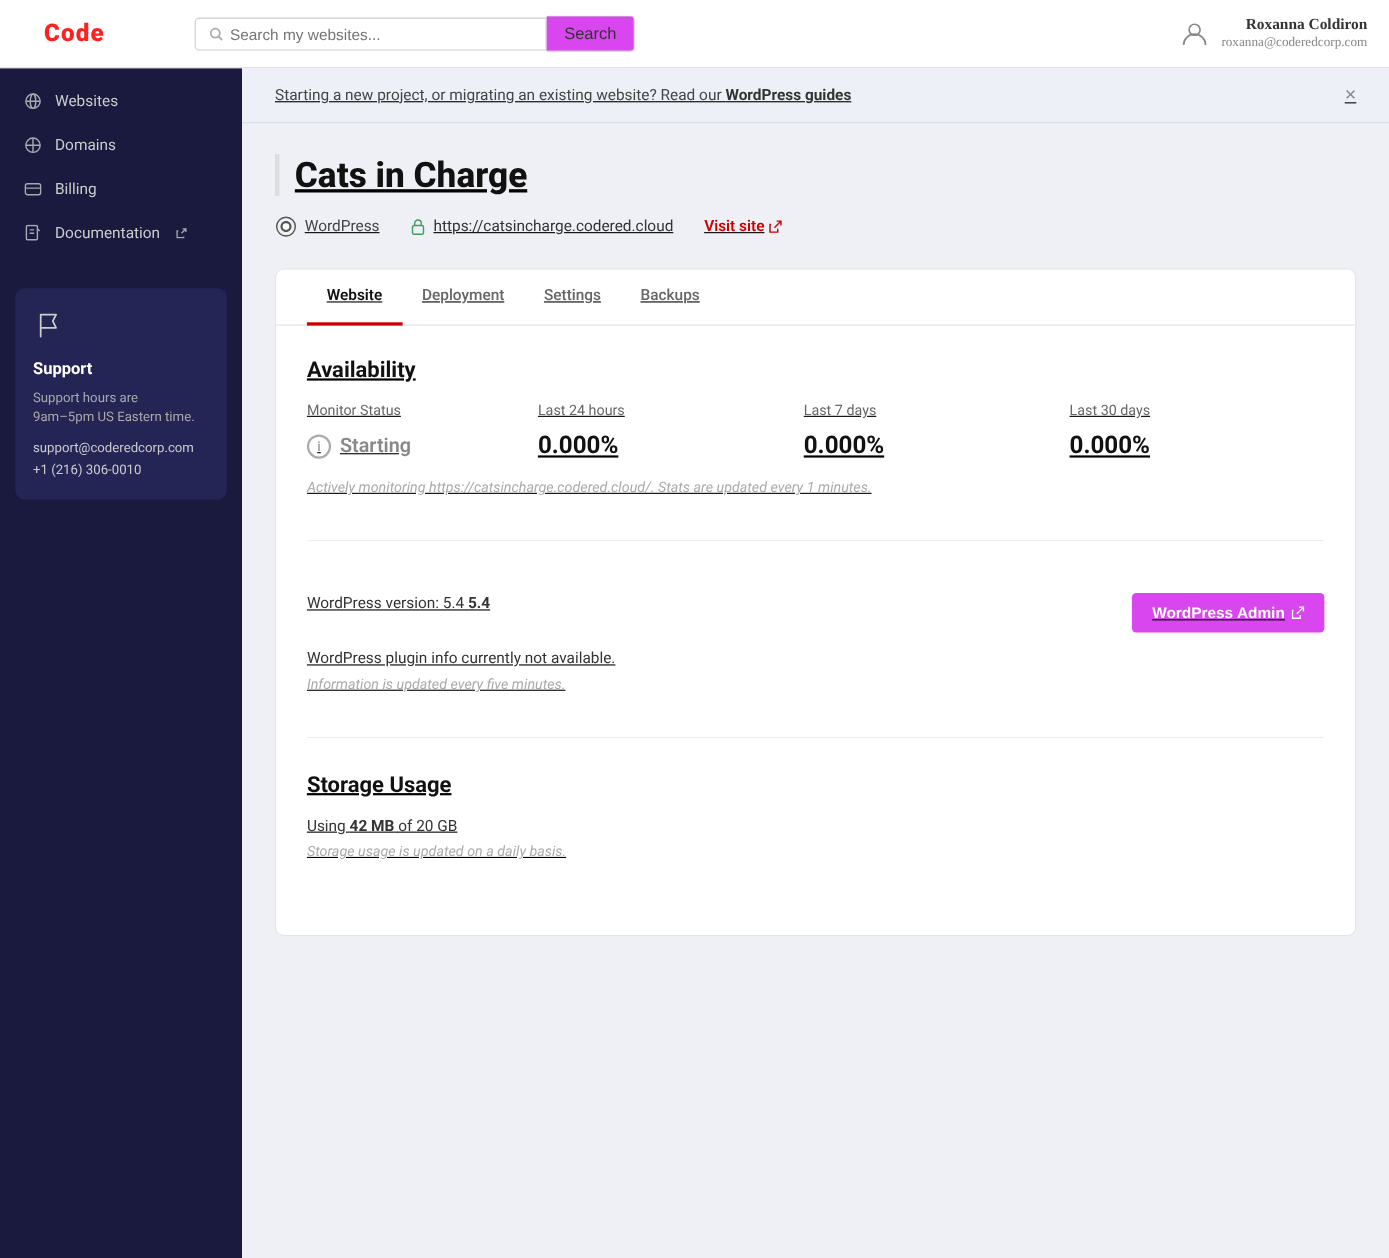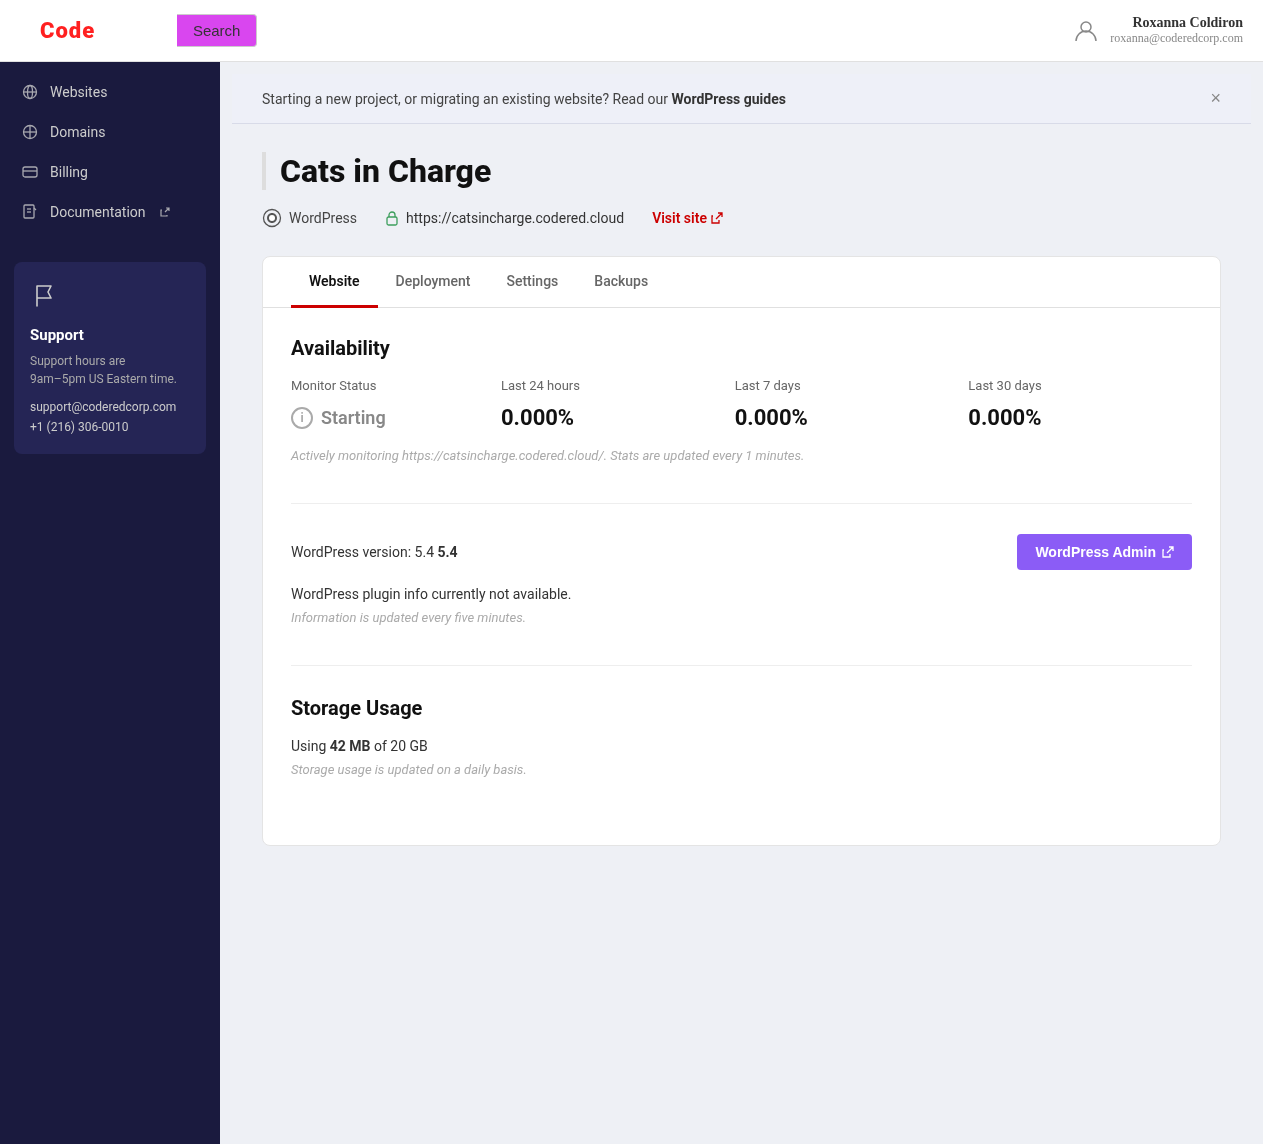--- a/index.html
+++ b/index.html
@@ -105,21 +105,22 @@
     .support-flag { font-size: 24px; margin-bottom: 10px; }
     .support-title { font-size: 15px; font-weight: 700; color: #fff; margin-bottom: 8px; }
     .support-hours { font-size: 12px; color: #aaa; margin-bottom: 12px; line-height: 1.5; }
     .support-email { font-size: 12px; color: #ccc; margin-bottom: 6px; }
     .support-phone { font-size: 12px; color: #ccc; }
 
     
     .main-content {
       flex: 1;
       overflow-y: auto;
-      padding: 12px;
+      padding: 0;
+      text-decoration: underline;
     }
     .banner {
       background: #eef0f8;
       border-bottom: 1px solid #d8dbe8;
       padding: 14px 30px;
       font-size: 14px;
       color: #444;
       display: flex;
       align-items: center;
       justify-content: space-between;
@@ -219,48 +220,56 @@
       color: #aaa;
       font-weight: 700;
     }
     .stat-value { font-size: 22px; font-weight: 700; color: #111; }
     .avail-note { font-size: 13px; color: #aaa; margin-top: 18px; font-style: italic; }
 
     
     .wp-version-line { font-size: 14px; color: #333; margin-bottom: 16px; display: flex; align-items: center; justify-content: space-between; }
     .wp-version-val { font-weight: 700; }
     .wp-admin-btn {
-      background: #8b5cf6;
+      background: #d946ef;
       color: #fff;
       border: none;
       border-radius: 4px;
       padding: 10px 18px;
       font-size: 14px;
       font-weight: 600;
       cursor: pointer;
       display: flex;
       align-items: center;
       gap: 6px;
+      margin-top: 17px;
     }
     .wp-plugin-info { font-size: 14px; color: #333; margin-bottom: 8px; }
     .wp-update-note { font-size: 13px; color: #aaa; font-style: italic; }
 
     
     .storage-usage { font-size: 14px; color: #333; margin-bottom: 8px; }
     .storage-bold { font-weight: 700; }
     .storage-note { font-size: 13px; color: #aaa; font-style: italic; }
   </style>
 </head>
 <body>
 
 <div class="header">
   <div class="sidebar-logo">
     <span style="color:#ff2020">Code</span><span style="color:#fff">Red</span>
   </div>
   <div class="header-search">
+    <div class="search-wrapper">
+      <svg class="search-icon-svg" width="14" height="14" viewBox="0 0 16 16" fill="none">
+        <circle cx="7" cy="7" r="5" stroke="#aaa" stroke-width="2"></circle>
+        <line x1="10.5" y1="10.5" x2="14" y2="14" stroke="#aaa" stroke-width="2" stroke-linecap="round"></line>
+      </svg>
+      <input class="search-input" type="text" placeholder="Search my websites..." style="">
+    </div>
     <button class="search-btn">Search</button>
   </div>
   <div class="header-user">
     <svg width="28" height="28" viewBox="0 0 28 28" fill="none">
       <circle cx="14" cy="10" r="5" stroke="#888" stroke-width="1.5"></circle>
       <path d="M4 24c0-5.523 4.477-10 10-10s10 4.477 10 10" stroke="#888" stroke-width="1.5"></path>
     </svg>
     <div class="user-info">
       <div class="user-name">Roxanna Coldiron</div>
       <div class="user-email">roxanna@coderedcorp.com</div>

